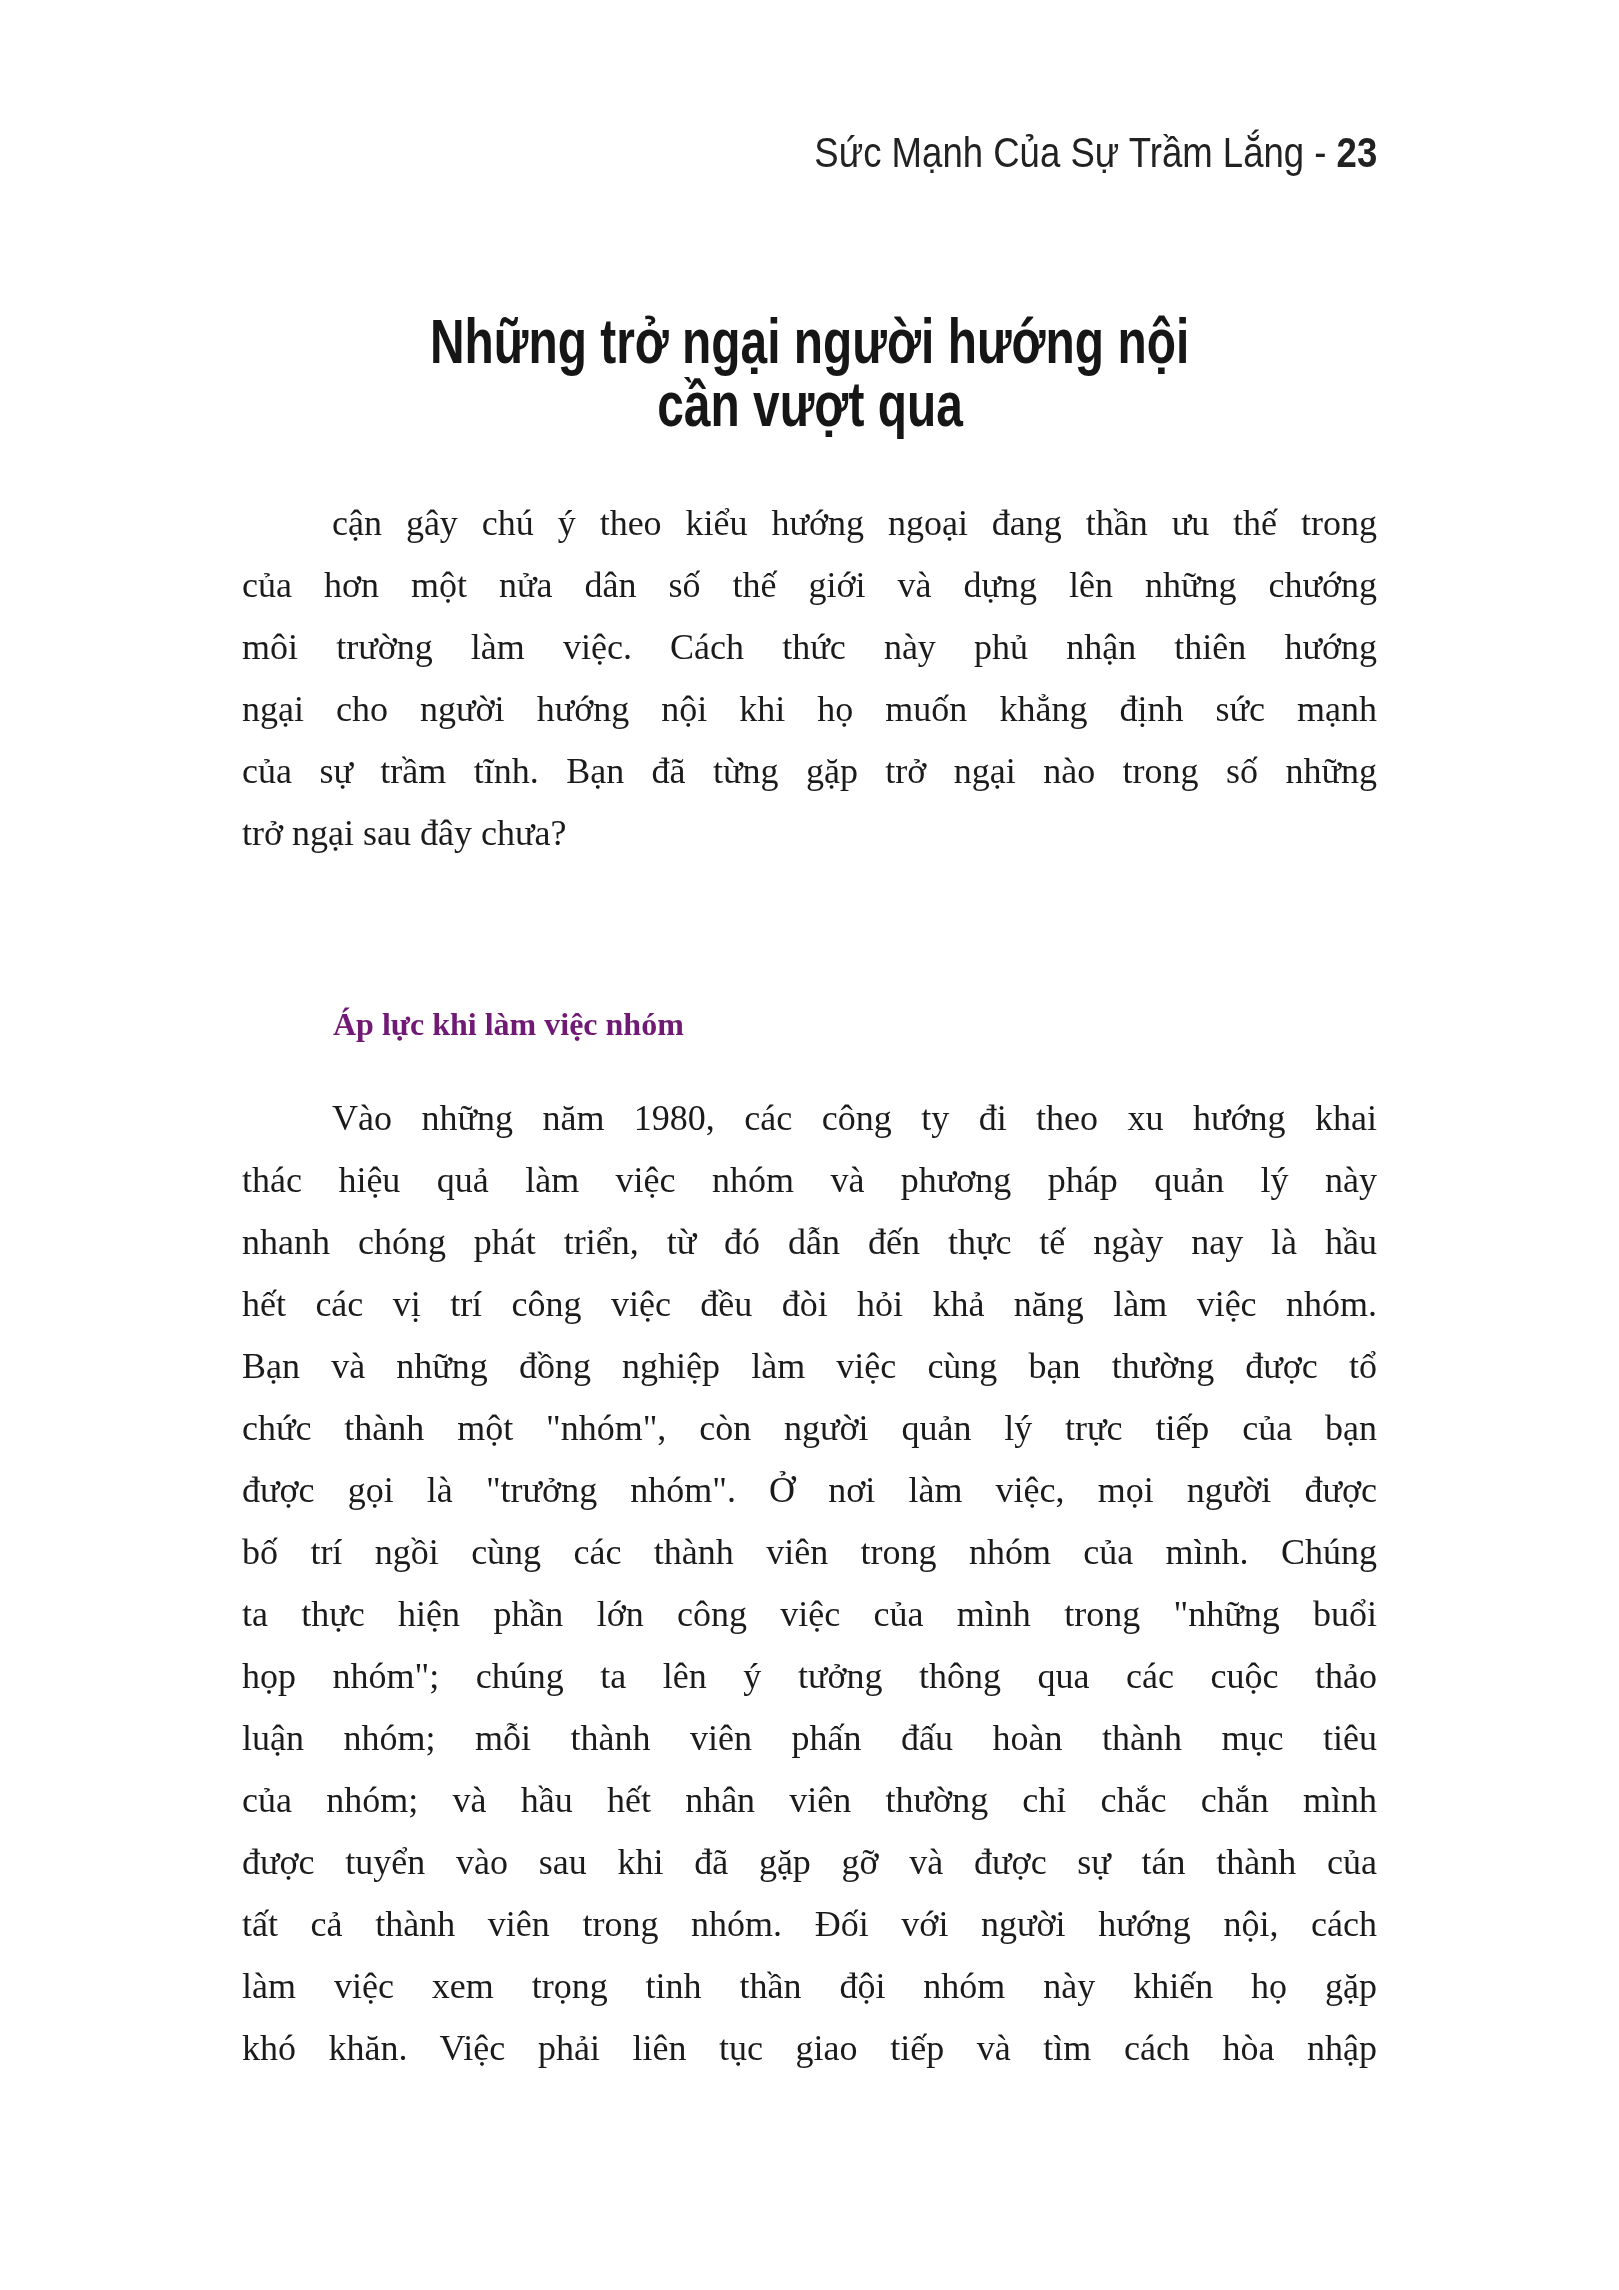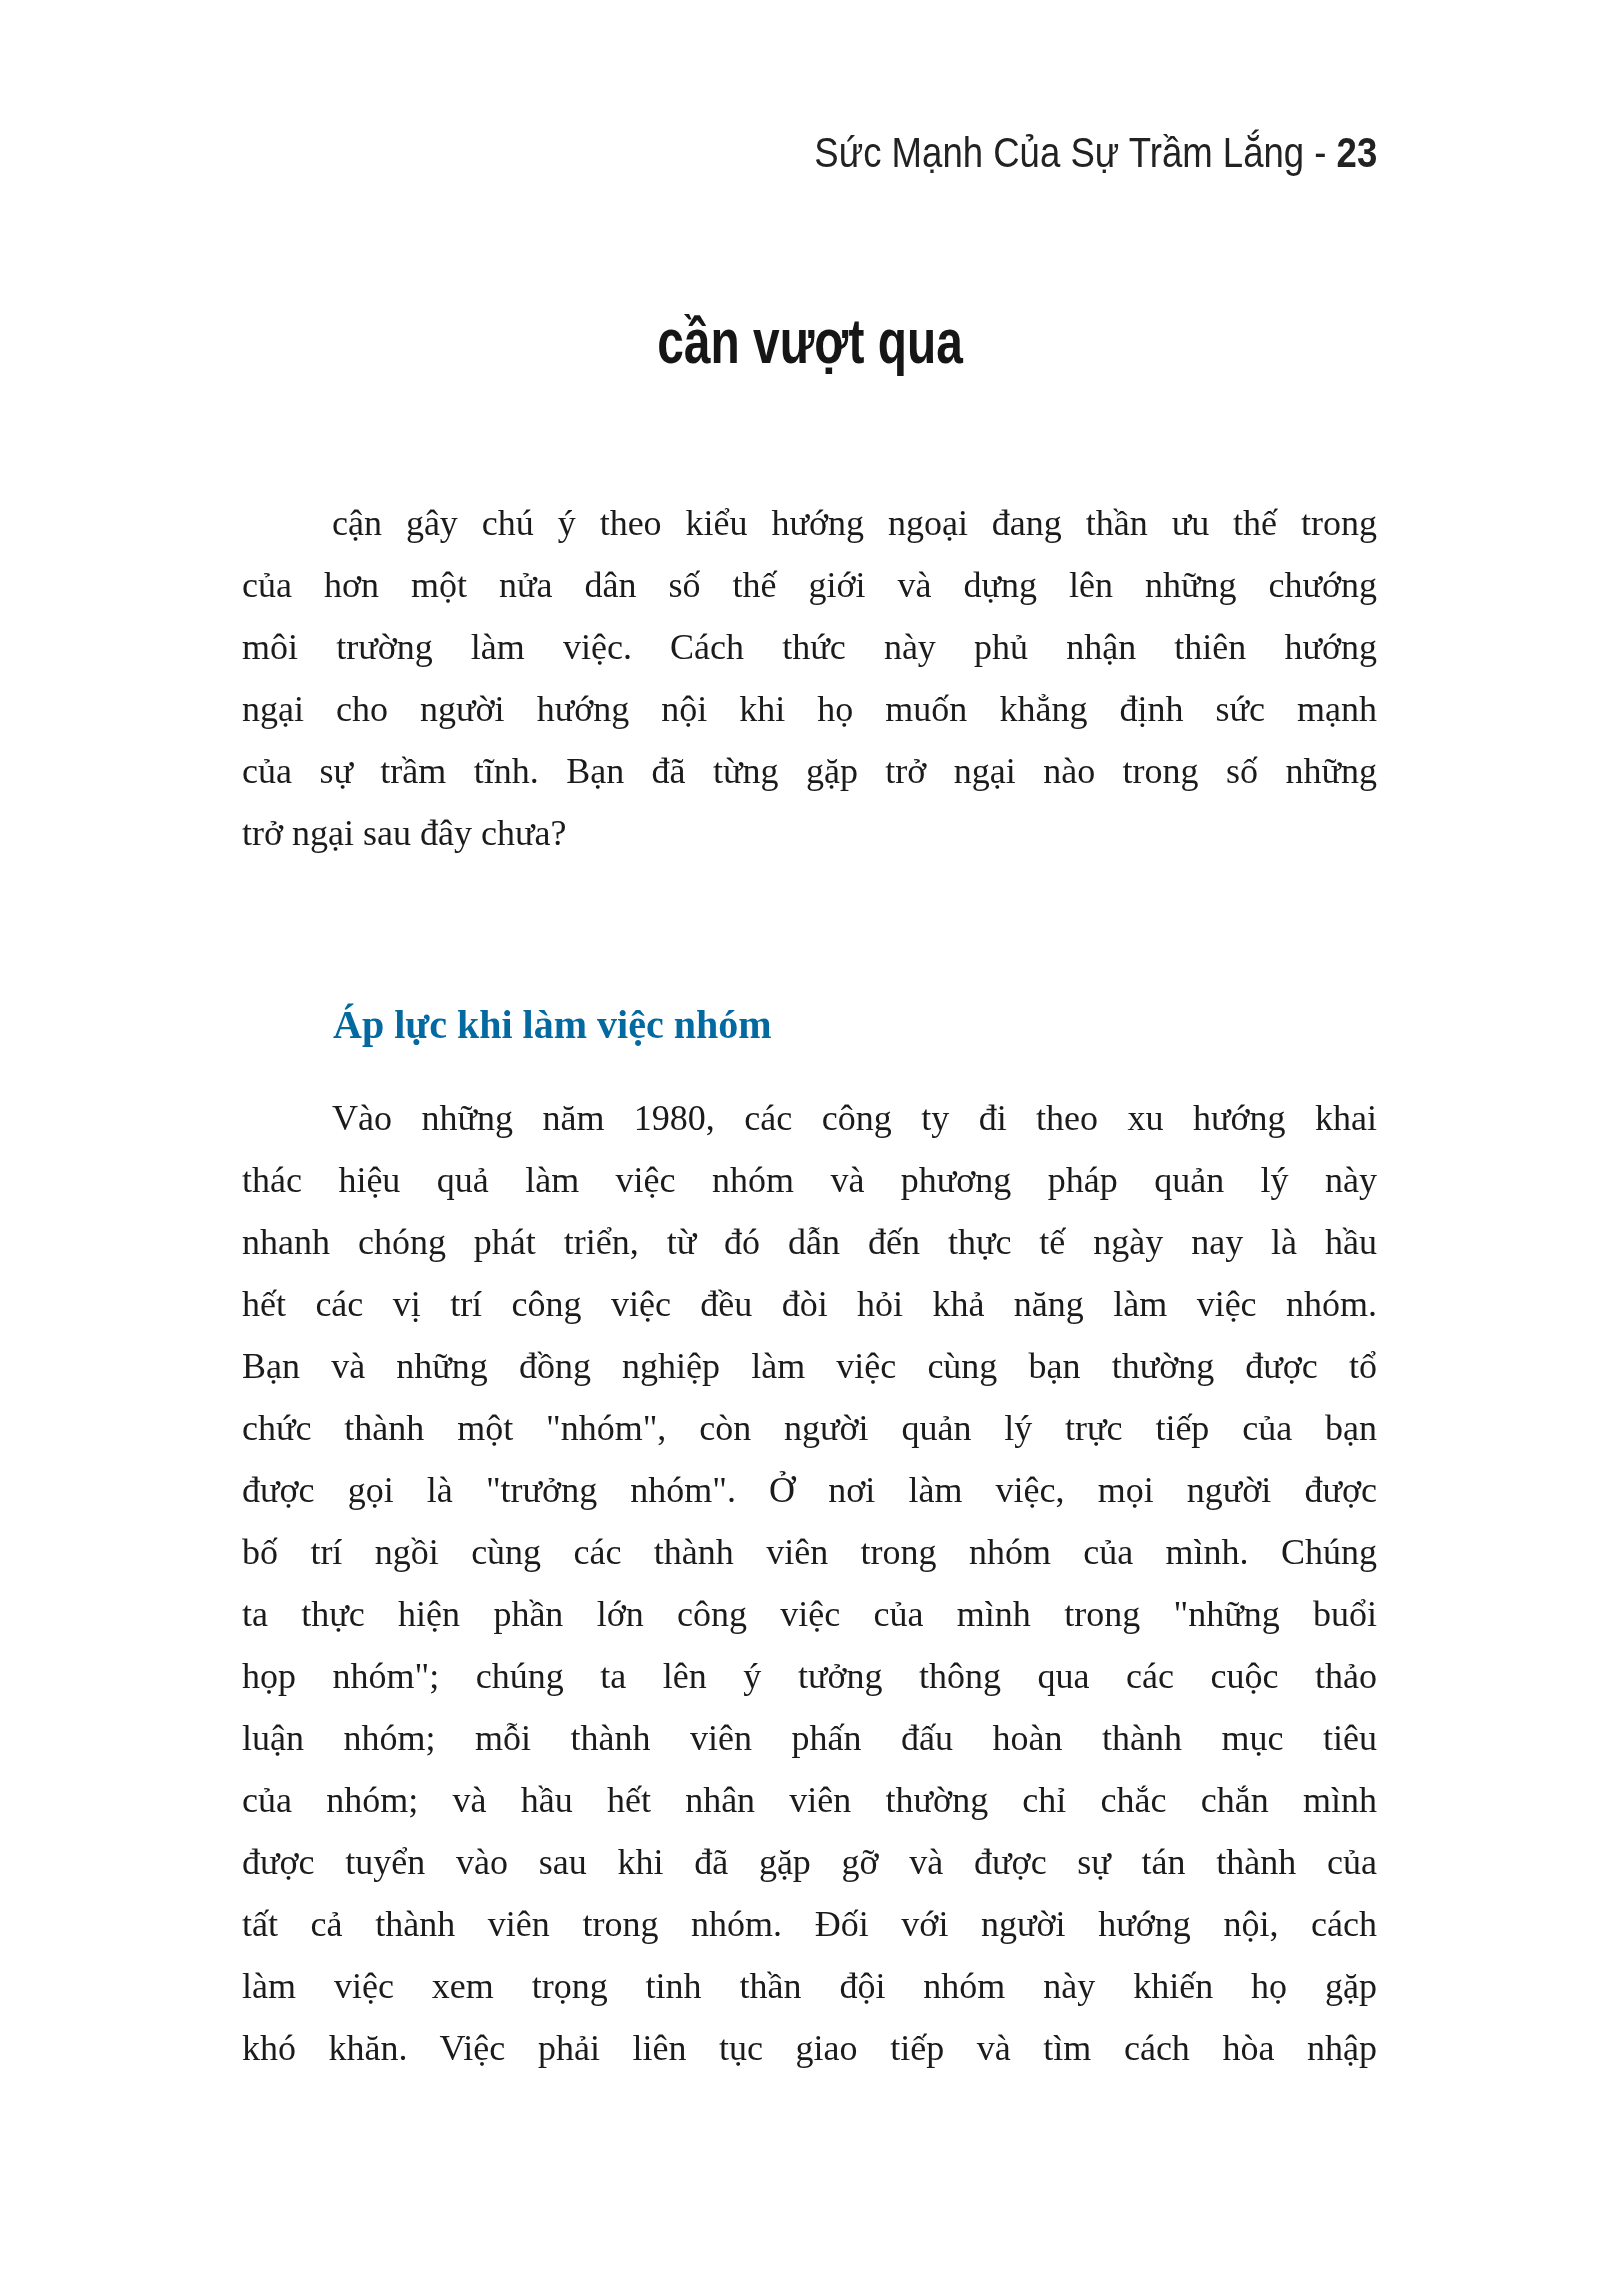--- a/index.html
+++ b/index.html
@@ -82,37 +82,38 @@
   .para-intro { top: 492px; }
   .para-teamwork { top: 1087px; }
 
   
   .section-heading {
     position: absolute;
     left: 333px;
     top: 1001px;
     margin: 0;
     font-family: "Liberation Serif", serif;
-    font-size: 40px;
+    font-size: 32px;
     line-height: 47px;
     font-weight: bold;
-    color: #0369a1;
+    color: #701a75;
     white-space: nowrap;
   }
 </style>
 </head>
 <body>
 
 <div class="page">
 
   <div class="running-header">
     <span class="hdr-inner"><span>Sức Mạnh Của Sự Trầm Lắng - </span><span class="pg">23</span></span>
   </div>
 
   <h1 class="chapter-title">
+    <span class="t-line"><span class="squeeze">Những trở ngại người hướng nội</span></span>
     <span class="t-line"><span class="squeeze">cần vượt qua</span></span>
   </h1>
 
   <div class="para indent endleft para-intro">
       <div class="line">cận gây chú ý theo kiểu hướng ngoại đang thần ưu thế trong</div>
       <div class="line">của hơn một nửa dân số thế giới và dựng lên những chướng</div>
       <div class="line">môi trường làm việc. Cách thức này phủ nhận thiên hướng</div>
       <div class="line">ngại cho người hướng nội khi họ muốn khẳng định sức mạnh</div>
       <div class="line">của sự trầm tĩnh. Bạn đã từng gặp trở ngại nào trong số những</div>
       <div class="line">trở ngại sau đây chưa?</div>

